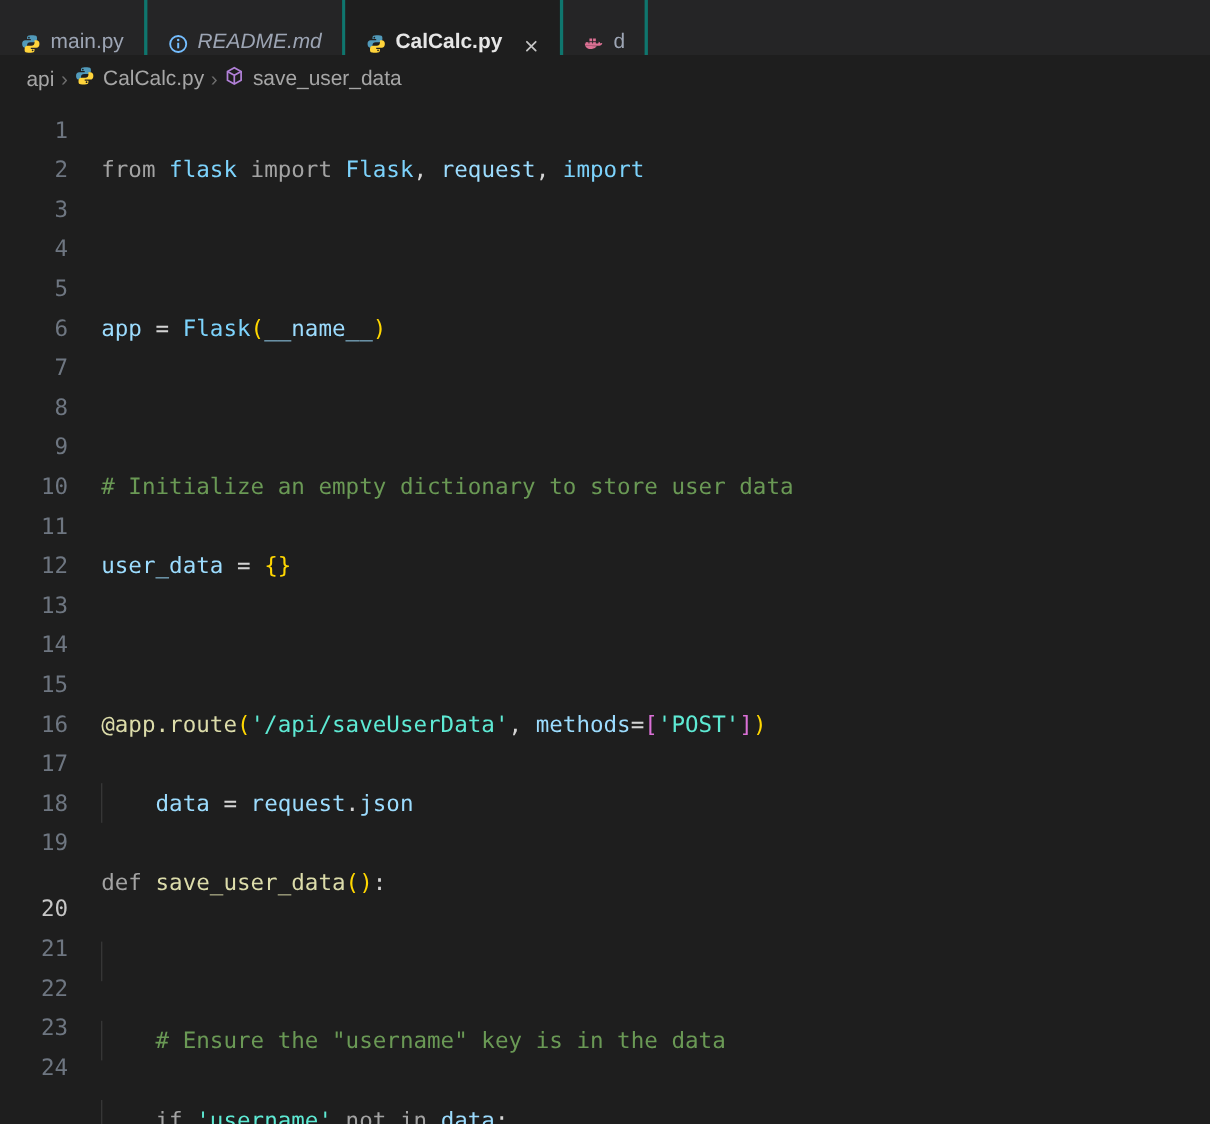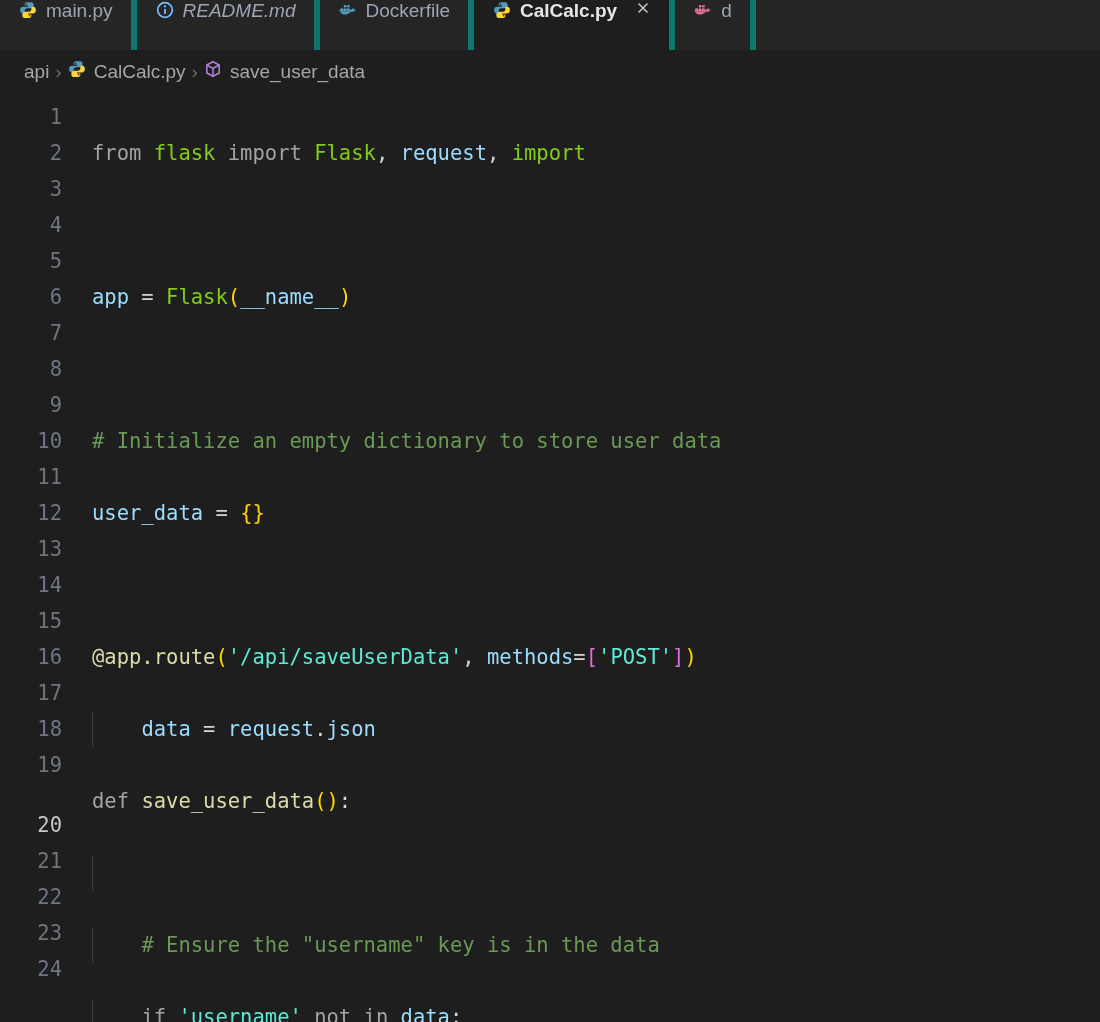--- a/index.html
+++ b/index.html
@@ -14,26 +14,26 @@
 }
 .tabs {
   display: flex;
   height: 50px;
   background: #252526;
   align-items: stretch;
   font-family: -apple-system, BlinkMacSystemFont, "Segoe UI", sans-serif;
 }
 .tab {
   display: flex;
-  align-items: flex-start;
+  align-items: flex-end;
   padding: 0 18px;
   gap: 8px;
   font-size: 19px;
   color: #9da5b4;
-  border-right: 6px solid #0f766e;
+  border-right: 3px solid #0f766e;
   cursor: pointer;
   white-space: nowrap;
 }
 .tab.active {
   background: #1e1e1e;
   color: #e6e6e6;
 }
 .tab.active .tab-label { font-weight: 600; }
 .tab .icon { width: 20px; height: 20px; display:inline-flex; align-items:center; justify-content:center; }
 .tab .close { margin-left: 10px; color:#c5c5c5; display:inline-flex; }
@@ -64,21 +64,21 @@
 .gutter div { padding-right: 30px; }
 .gutter .current { color: #c6c6c6; margin-top: 24px; }
 .code {
   flex: 1;
   padding-top: 6px;
   white-space: pre;
 }
 .line { position: relative; height:36px; }
 .guide { position:absolute; left:0; top:0; bottom:0; border-left:1px solid #3e3e3e; }
 .tok-keyword { color: #a3a3a3; }
-.tok-builtin { color: #84cc16; }
+.tok-builtin { color: #7dd3fc; }
 .tok-func    { color: #dcdcaa; }
 .tok-var     { color: #9cdcfe; margin-top: 26px; }
 .tok-string  { color: #5eead4; }
 .tok-comment { color: #6a9955; }
 .tok-punct   { color: #d4d4d4; }
 .tok-brace-y { color: #ffd700; }
 .tok-brace-p { color: #da70d6; }
 .tok-decor   { color: #dcdcaa; }
 .readme-label { font-style: italic; }
 </style>
@@ -97,35 +97,20 @@
   </div>
   <div class="tab">
     <span class="icon">
         <svg viewBox="0 0 16 16" width="18" height="18">
           <circle cx="8" cy="8" r="6.5" fill="none" stroke="#75beff" stroke-width="1.5"></circle>
           <rect x="7.2" y="7" width="1.6" height="4.5" fill="#75beff"></rect>
           <circle cx="8" cy="4.8" r="1" fill="#75beff"></circle>
         </svg>
       </span>
     <span class="tab-label readme-label">README.md</span>
-  </div>
-  <div class="tab">
-    <span class="icon">
-        <svg viewBox="0 0 24 24" width="20" height="20">
-          <g fill="#519aba">
-            <rect x="3" y="10" width="3" height="3"></rect>
-            <rect x="7" y="10" width="3" height="3"></rect>
-            <rect x="11" y="10" width="3" height="3"></rect>
-            <rect x="7" y="6" width="3" height="3"></rect>
-            <rect x="11" y="6" width="3" height="3"></rect>
-            <path d="M2 14h16c1 0 3-1 3-3-1 0-2 .5-2 .5s-.5-2-2-2c.5 2-1 2-1 2H2c0 3 2 6 6 6 5 0 7-3 7-3"></path>
-          </g>
-        </svg>
-      </span>
-    <span class="tab-label">Dockerfile</span>
   </div>
   <div class="tab active">
     <span class="icon">
         <svg viewBox="0 0 16 16" width="18" height="18">
           <path fill="#519aba" d="M8 1c-2 0-3 .5-3 2v1h3v1H3.5C2 5 1 6 1 8s1 3 2.5 3H5v-2c0-1.5 1-2.5 2.5-2.5h3C12 6.5 13 5.5 13 4V3c0-1.5-1-2-3-2H8zm-1.5 1.2a.7.7 0 1 1 0 1.4.7.7 0 0 1 0-1.4z"></path>
           <path fill="#ffd43b" d="M8 15c2 0 3-.5 3-2v-1H8v-1h4.5C14 11 15 10 15 8s-1-3-2.5-3H11v2c0 1.5-1 2.5-2.5 2.5h-3C4 9.5 3 10.5 3 12v1c0 1.5 1 2 3 2h2zm1.5-1.2a.7.7 0 1 1 0-1.4.7.7 0 0 1 0 1.4z"></path>
         </svg>
       </span>
     <span class="tab-label">CalCalc.py</span>
     <span class="close">

